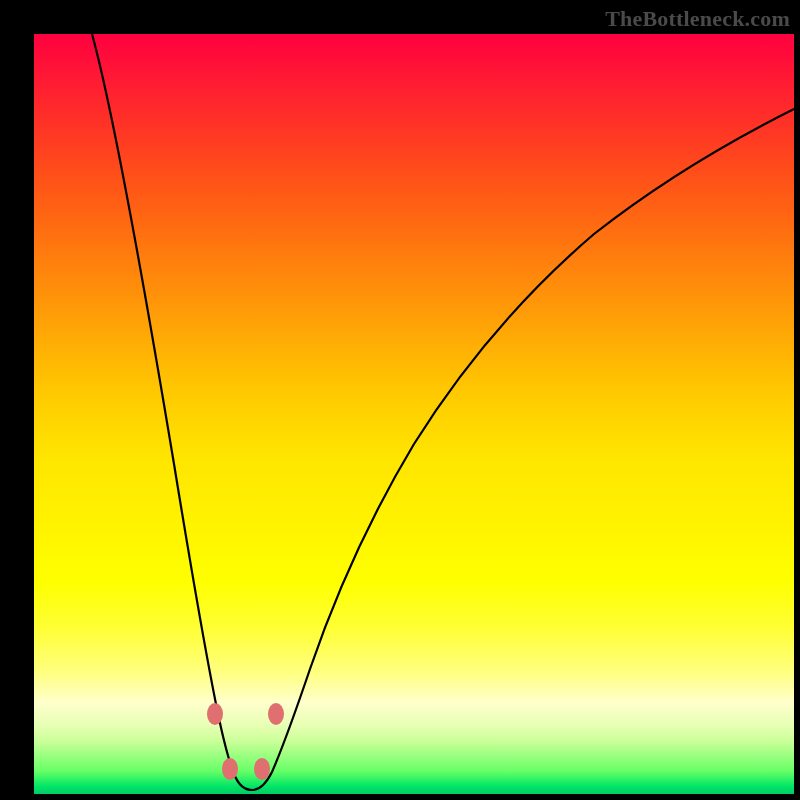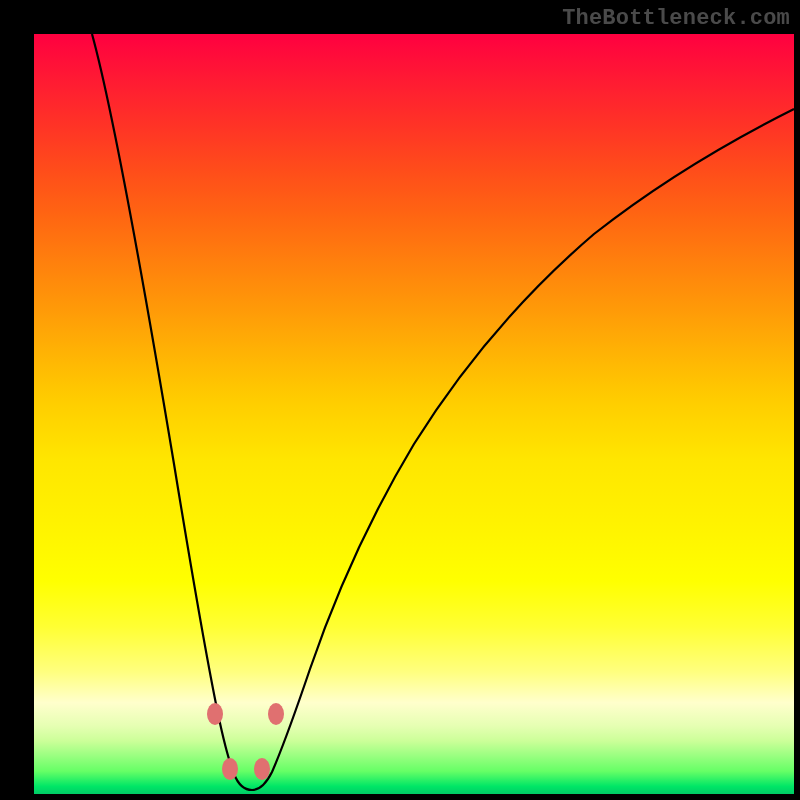--- a/index.html
+++ b/index.html
@@ -60,21 +60,21 @@
     position: absolute;
     left: 0;
     top: 0;
     width: 760px;
     height: 760px;
   }
   .watermark {
     position: absolute;
     top: 6px;
     right: 10px;
-    font-family: Liberation Mono, monospace;
+    font-family: Liberation Serif, serif;
     font-size: 22px;
     font-weight: bold;
     color: #4a4a4a;
     letter-spacing: 0.2px;
   }
 </style>
 </head>
 <body>
 
 <div class="frame">

